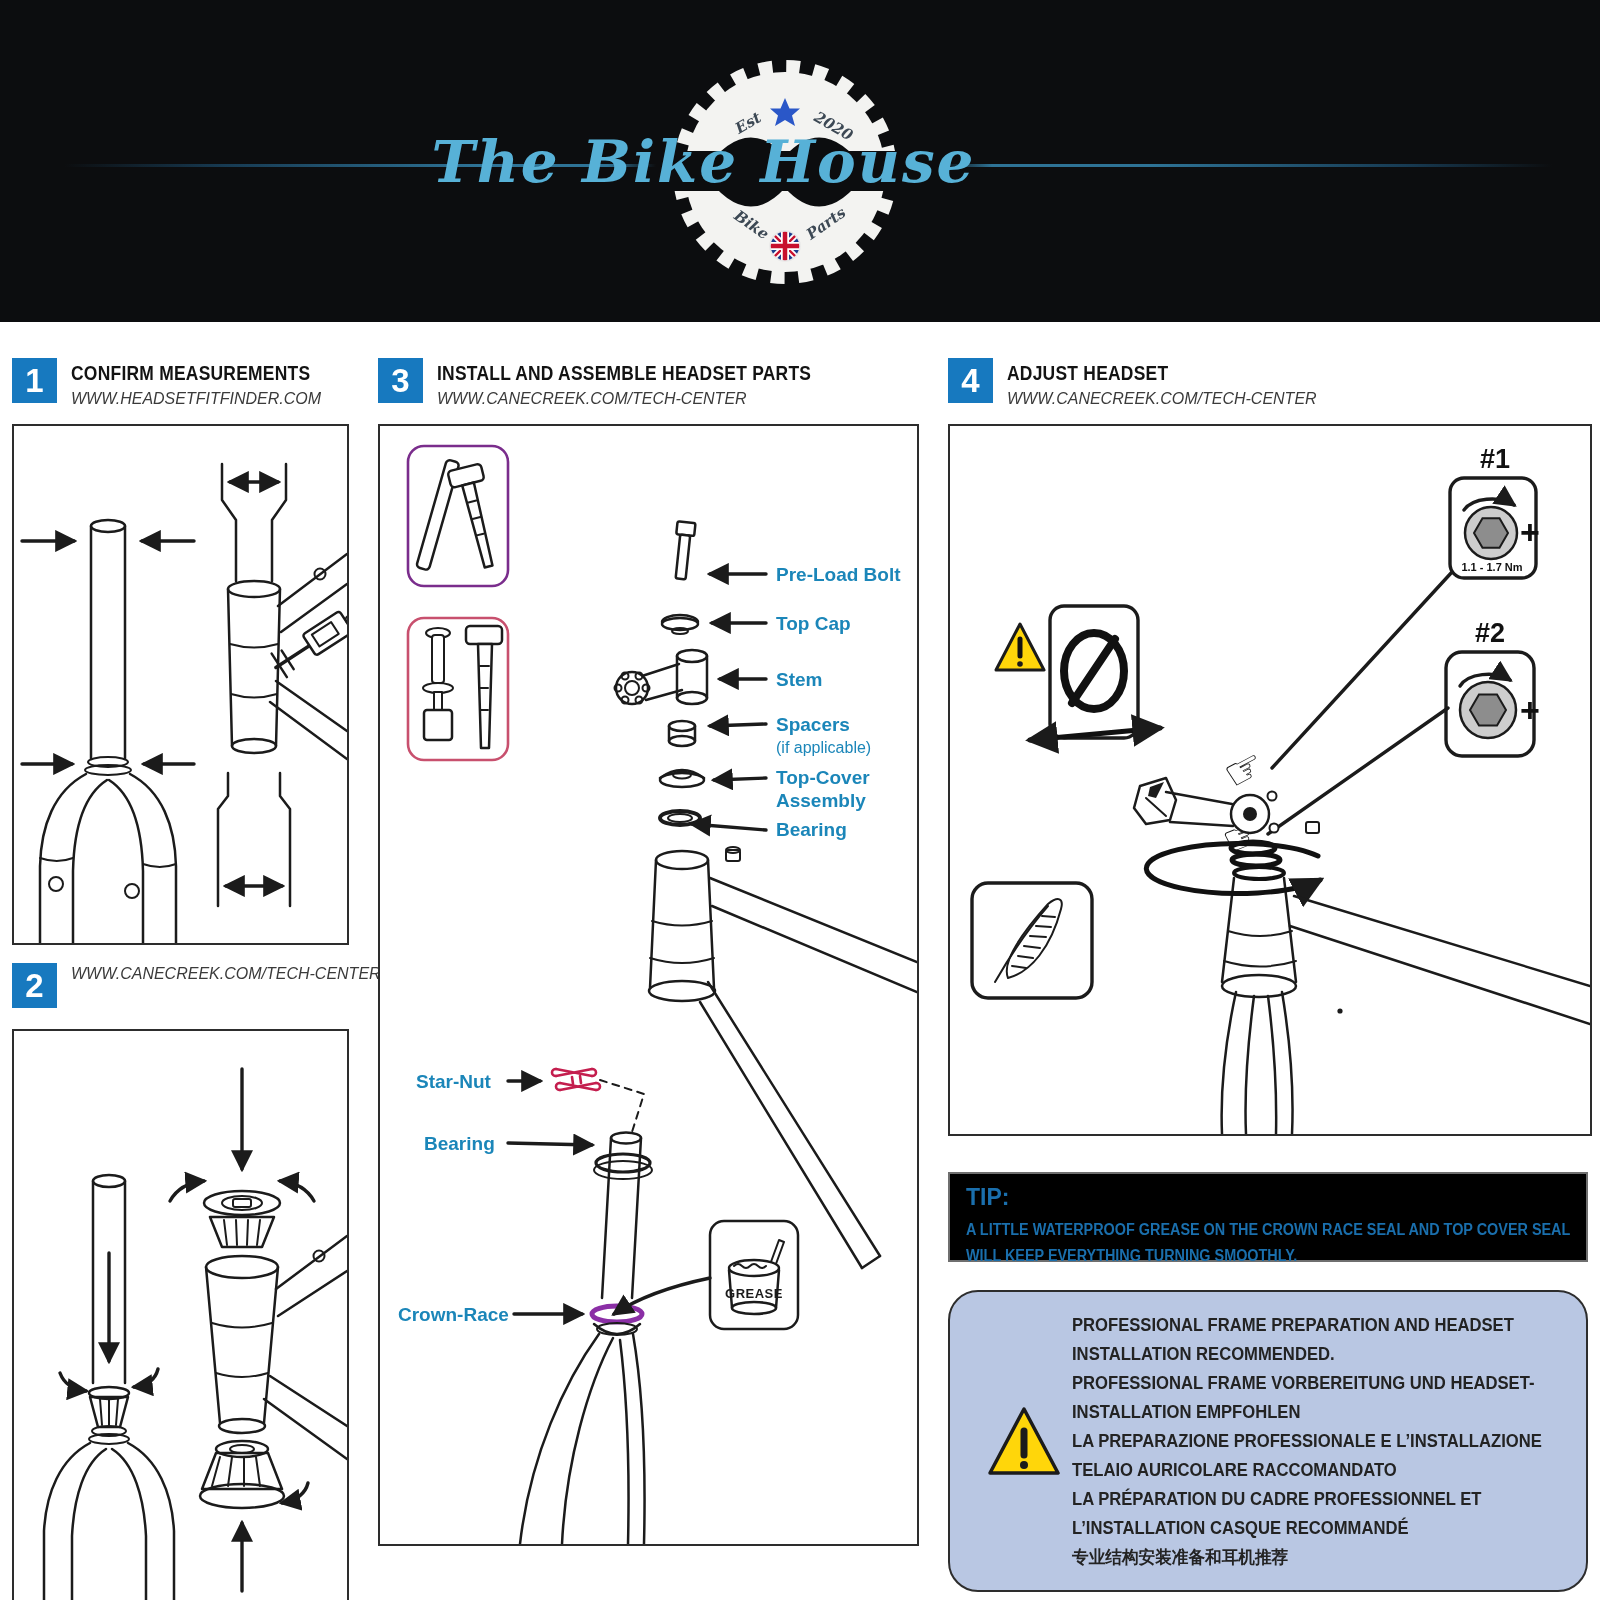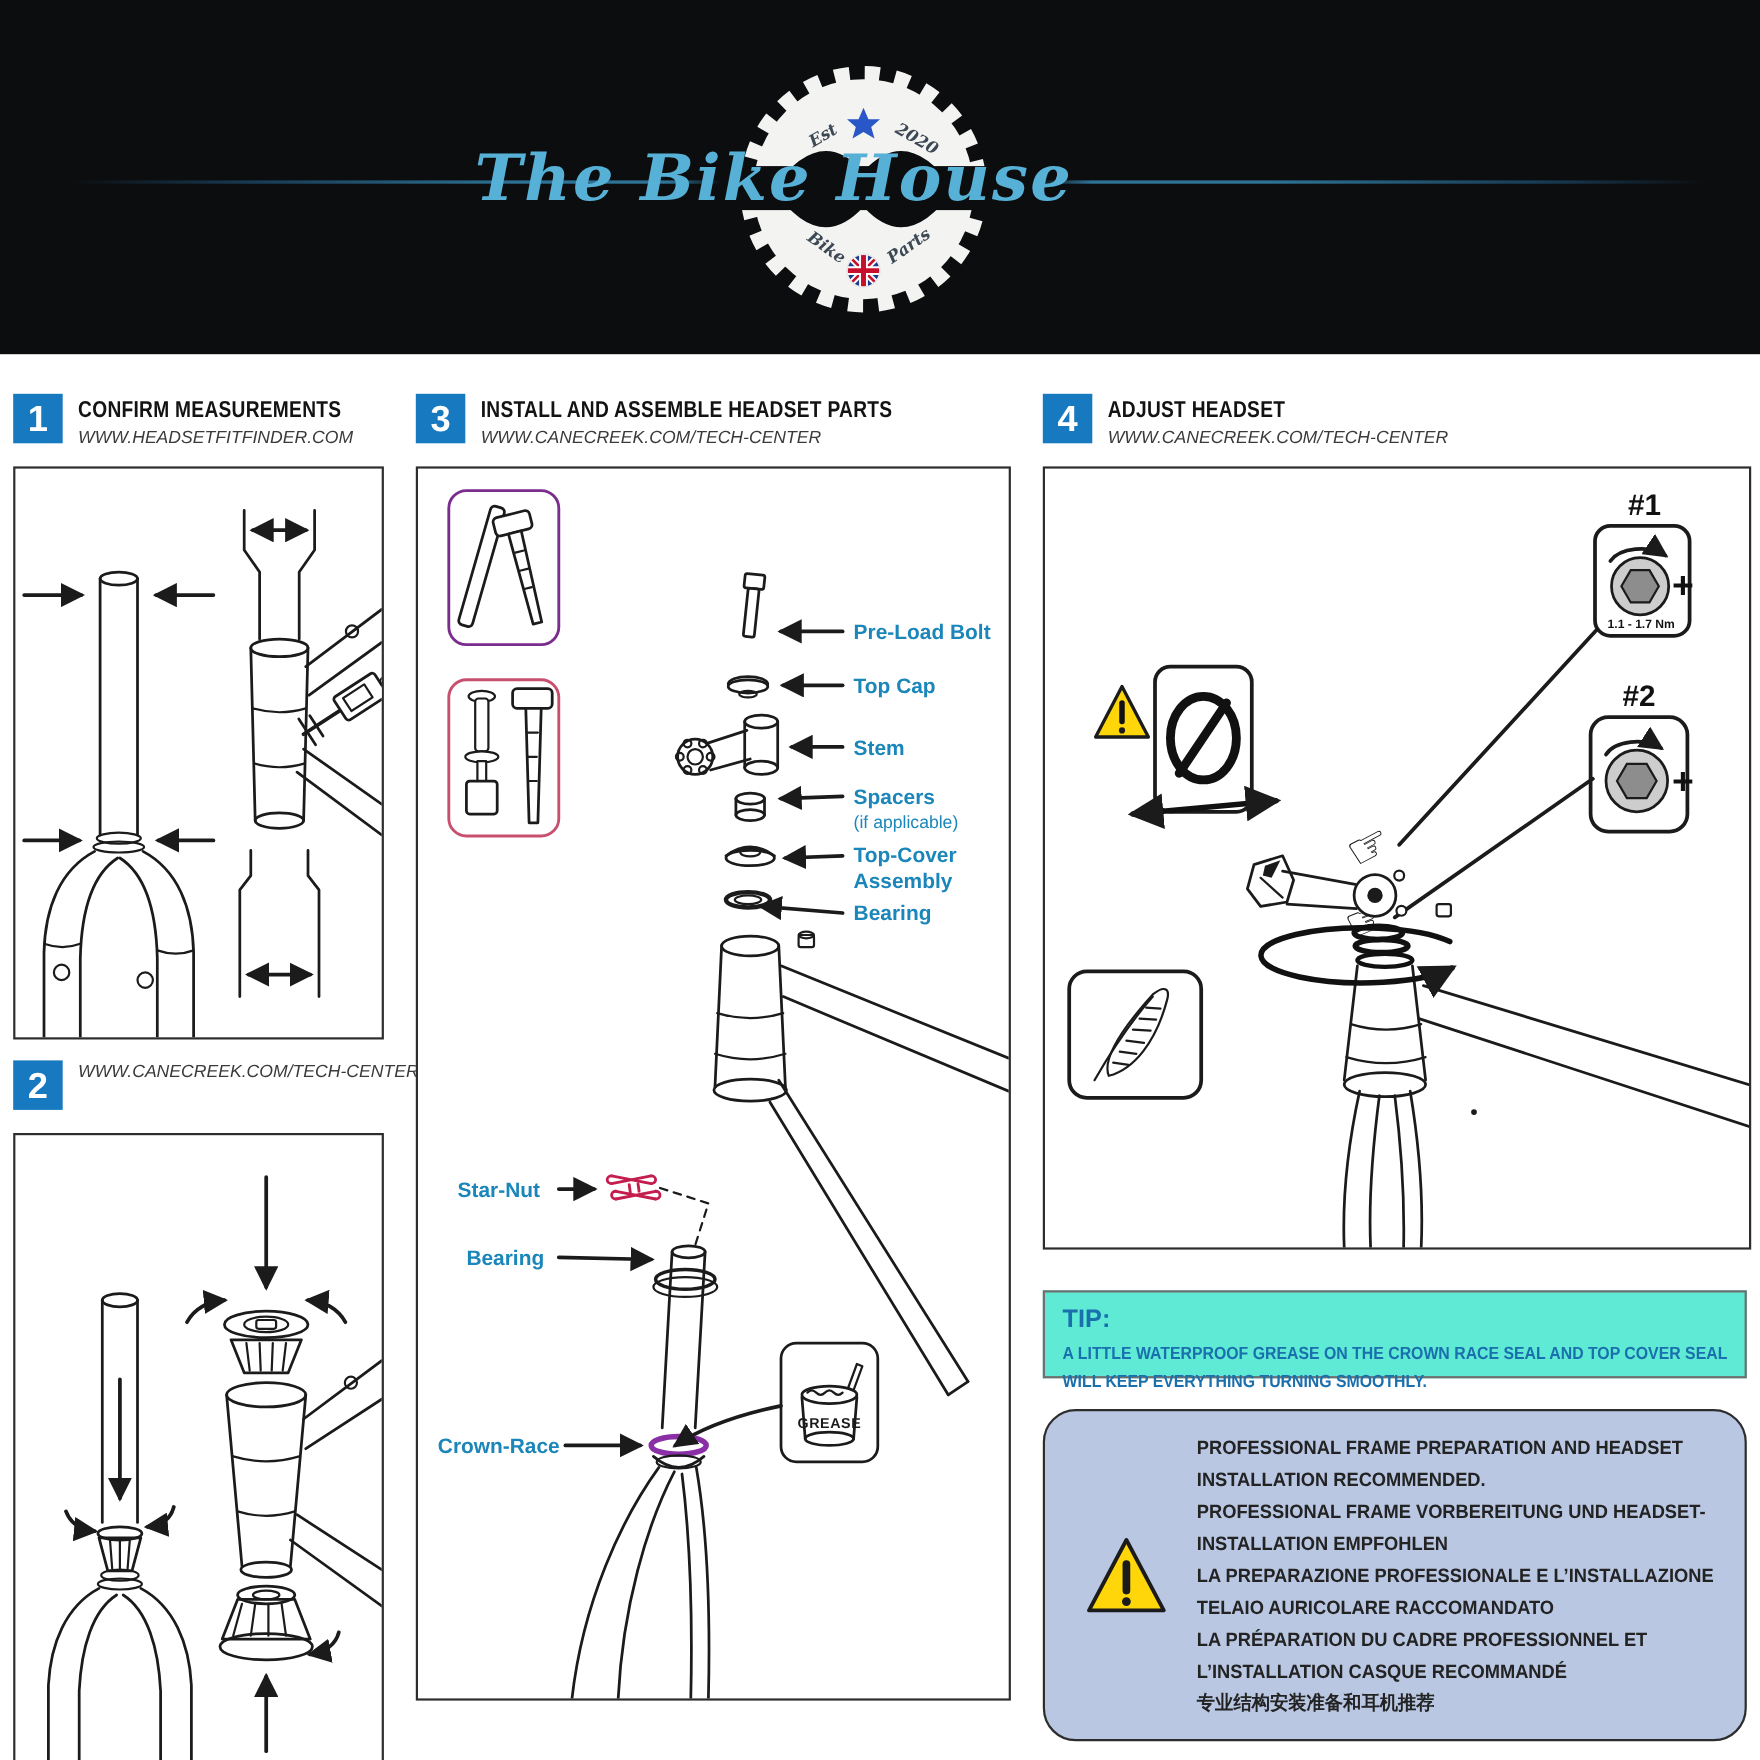--- a/index.html
+++ b/index.html
@@ -39,28 +39,28 @@
   .lbl{font:700 19px "Liberation Sans",sans-serif;fill:#1b86b9;}
   .lbl-sm{font:400 16px "Liberation Sans",sans-serif;fill:#1b86b9;}
   .grease-t{font:700 13px "Liberation Sans",sans-serif;fill:#1b1b1b;letter-spacing:.5px;}
   .num-t{font:700 27px "Liberation Sans",sans-serif;fill:#111;}
   .nm-t{font:700 11px "Liberation Sans",sans-serif;fill:#111;}
   .plus-t{font:800 34px "Liberation Sans",sans-serif;fill:#111;}
   .hand-t{font:44px "DejaVu Sans",sans-serif;fill:#111;}
   .logo-arc-t{font:italic 700 15px "DejaVu Serif",serif;fill:#3c4854;}
 
   
-  .tip-box{border:2px solid #6f6f6f;margin-top:32px;height:80px;box-sizing:border-box;
-    padding:10px 16px;background:#5eead4;}
+  .tip-box{border:2px solid #6f6f6f;margin-top:32px;height:90px;box-sizing:border-box;
+    padding:10px 16px;background:#000000;}
   .tip-head{font-size:23px;font-weight:800;color:#1a6fad;margin-bottom:6px;}
   .tip-line{font-size:16px;font-weight:700;color:#1a6fad;line-height:26px;white-space:nowrap;
     transform:scaleX(.9);transform-origin:left center;}
   .notice-box{margin-top:28px;height:302px;box-sizing:border-box;background:#b9c7e3;
     border:2px solid #2d2d2d;border-radius:30px;display:flex;align-items:center;
-    gap:24px;padding:12px 18px 12px 34px;}
+    gap:8px;padding:12px 18px 12px 34px;}
   .notice-tri{flex:none;}
   .notice-lines{flex:1;}
   .notice-line{font-size:17.5px;font-weight:600;color:#232323;line-height:29px;white-space:nowrap;
     transform:scaleX(.95);transform-origin:left center;
     font-family:"Liberation Sans","DejaVu Sans",sans-serif;}
 </style>
 </head>
 <body>
 
 <svg style="position:absolute;width:0;height:0" aria-hidden="true">

